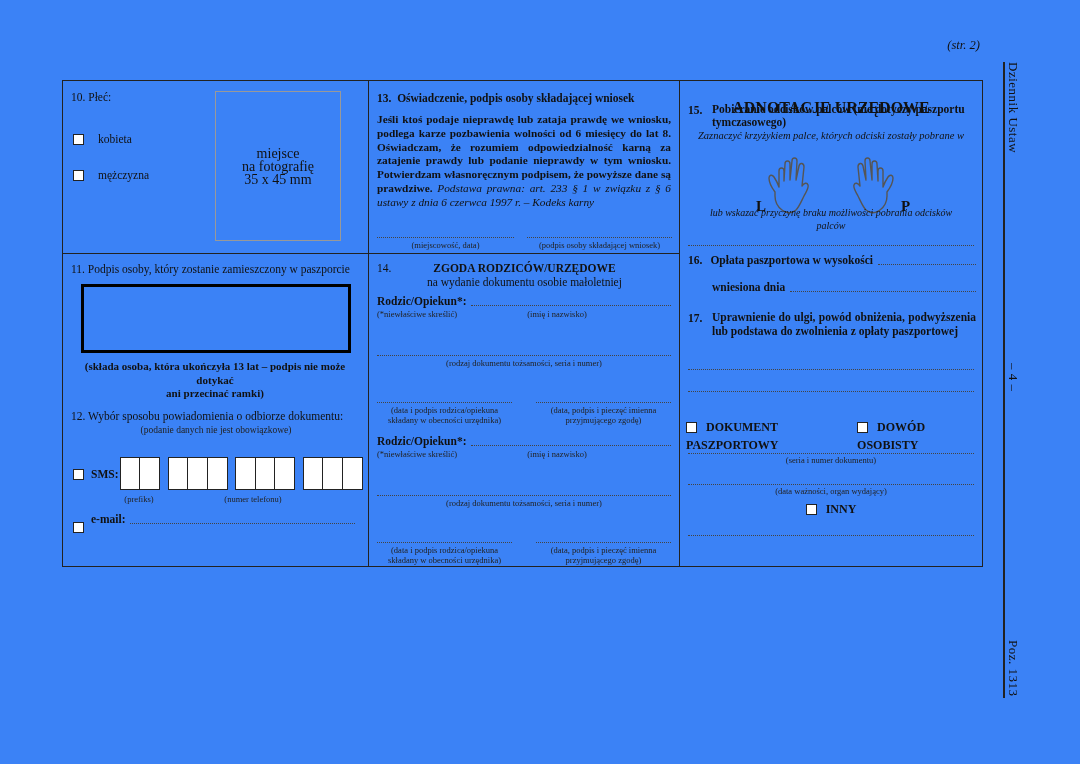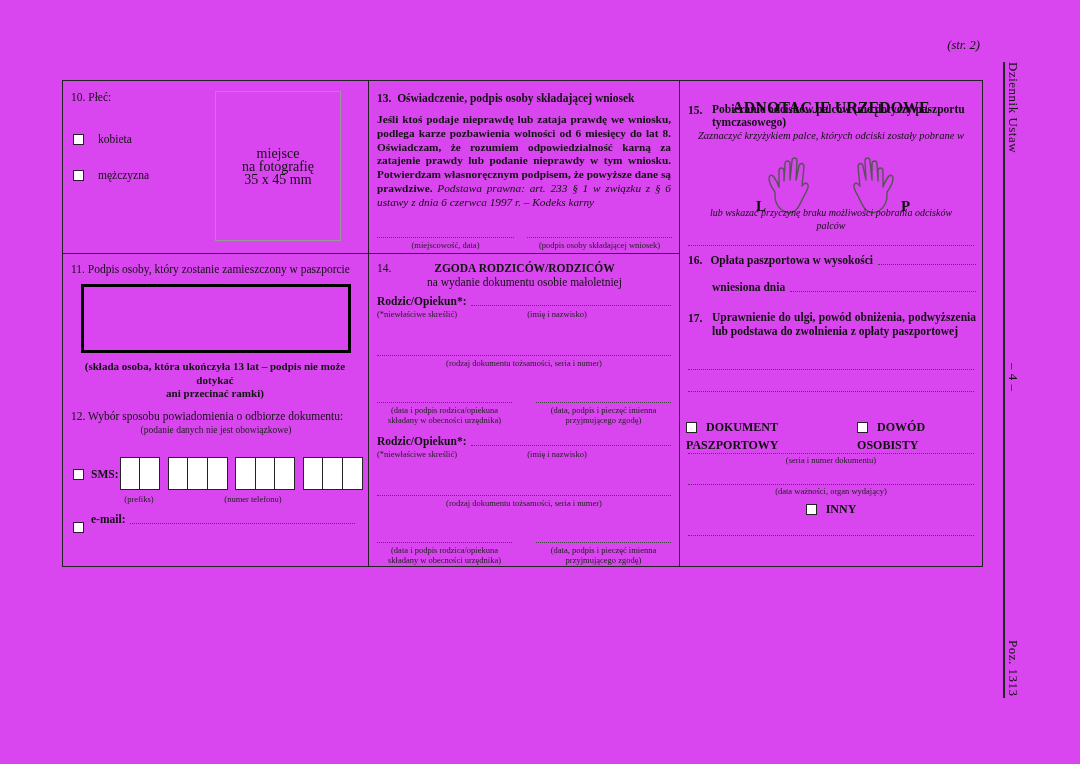--- a/index.html
+++ b/index.html
@@ -1,16 +1,16 @@
 <!DOCTYPE html>
 <html><head>
 <meta charset="utf-8">
 <style>
   html,body{margin:0;padding:0;background:#fff;}
-  #page{position:relative;width:1080px;height:764px;background:#d946ef;overflow:hidden;
+  #page{position:relative;width:1080px;height:764px;background:#3b82f6;overflow:hidden;
         font-family:"Liberation Serif",serif;color:#111;}
   .abs{position:absolute;}
   
   #form{position:absolute;left:62px;top:80px;width:919px;height:485px;border:1.5px solid #222;}
   .col{position:absolute;top:0;height:100%;box-sizing:border-box;}
   #col1{left:0;width:306px;border-right:1.5px solid #222;}
   #col2{left:306px;width:311px;border-right:1.5px solid #222;}
   #col3{left:617px;width:302px;}
   .cellA{position:relative;height:173px;border-bottom:1.5px solid #222;box-sizing:border-box;}
   .cellB{position:relative;height:310px;}
@@ -136,21 +136,21 @@
           <div class="sm ctr" style="margin-top:2px;">(miejscowość, data)</div>
         </div>
         <div class="abs" style="left:158px;top:144px;width:145px;">
           <div class="dots"></div>
           <div class="sm ctr" style="margin-top:2px;">(podpis osoby składającej wniosek)</div>
         </div>
       </div>
 
       <div class="cellB">
         <div class="abs t" style="left:8px;top:7px;">14.</div>
-        <div class="abs t b ctr" style="left:0;top:7px;width:311px;">ZGODA RODZICÓW/RODZICÓW</div>
+        <div class="abs t b ctr" style="left:0;top:7px;width:311px;">ZGODA RODZICÓW/URZĘDOWE</div>
         <div class="abs t ctr" style="left:0;top:21px;width:311px;">na wydanie dokumentu osobie małoletniej</div>
 
         <div class="abs" style="left:8px;top:40px;width:294px;">
           <div class="dotrow">
             <span class="t b">Rodzic/Opiekun*:</span>
             <span class="fill"></span>
           </div>
           <div style="position:relative;height:12px;margin-top:1px;">
             <span class="sm abs" style="left:0;top:0;">(*niewłaściwe skreślić)</span>
             <span class="sm abs ctr" style="left:120px;top:0;width:120px;">(imię i nazwisko)</span>

